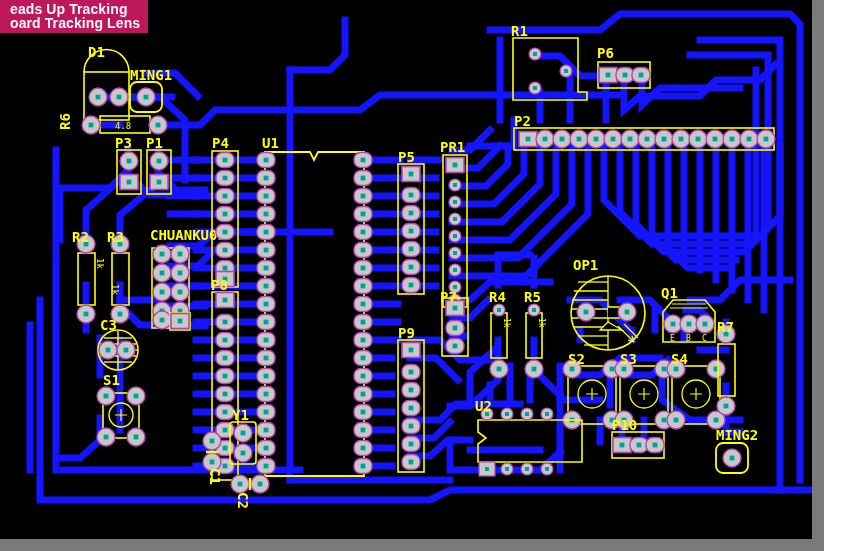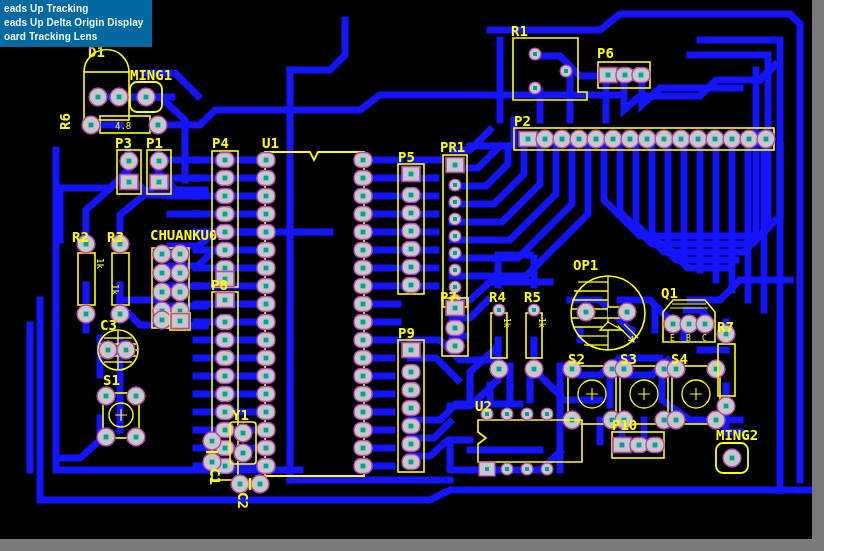--- a/index.html
+++ b/index.html
@@ -9,22 +9,22 @@
   
   #pcb{position:absolute;left:0;top:0;width:812px;height:539px;background:#000000;overflow:hidden;}
   #pcb svg{position:absolute;left:0;top:0;}
 
   
   #right-border{position:absolute;left:812px;top:0;width:12px;height:551px;background:#7a7a78;}
   #bottom-border{position:absolute;left:0;top:539px;width:824px;height:12px;background:#7a7a78;}
   #outside{position:absolute;left:824px;top:0;width:38px;height:551px;background:#ffffff;}
 
   
-  #menu{position:absolute;left:0;top:0;background:#0369a1;color:#f2f6f8;
-        font-size:10px;line-height:14px;padding:2px 6px 3px 2px;
+  #menu{position:absolute;left:0;top:0;background:#be185d;color:#f2f6f8;
+        font-size:14px;line-height:14px;padding:2px 6px 3px 8px;
         box-shadow:0 1px 3px rgba(0,0,0,.5);white-space:nowrap;}
   #menu div{font-weight:bold;letter-spacing:.1px;}
   #menu div.mi{padding:0 2px;}
 
   .ref{fill:#ffff00;font-family:"DejaVu Sans Mono",monospace;font-weight:bold;}
   .pinlbl{fill:#ffff00;font-family:"DejaVu Sans Mono",monospace;}
 </style>
 </head>
 <body>
 
@@ -610,20 +610,19 @@
         <rect x="716" y="443" width="32" height="30" rx="7" fill="none" stroke="#ffff00" stroke-width="1.8"></rect>
         <use href="#padR" x="732" y="458"></use>
         <text class="ref" x="716" y="440" font-size="14">MING2</text>
       </g>
 
     </svg>
   </div>
 
   <div id="menu">
     <div class="mi">eads Up Tracking</div>
-    <div class="mi">eads Up Delta Origin Display</div>
     <div class="mi">oard Tracking Lens</div>
   </div>
 
   <div id="right-border"></div>
   <div id="bottom-border"></div>
   <div id="outside"></div>
 </div>
 
 </body></html>

